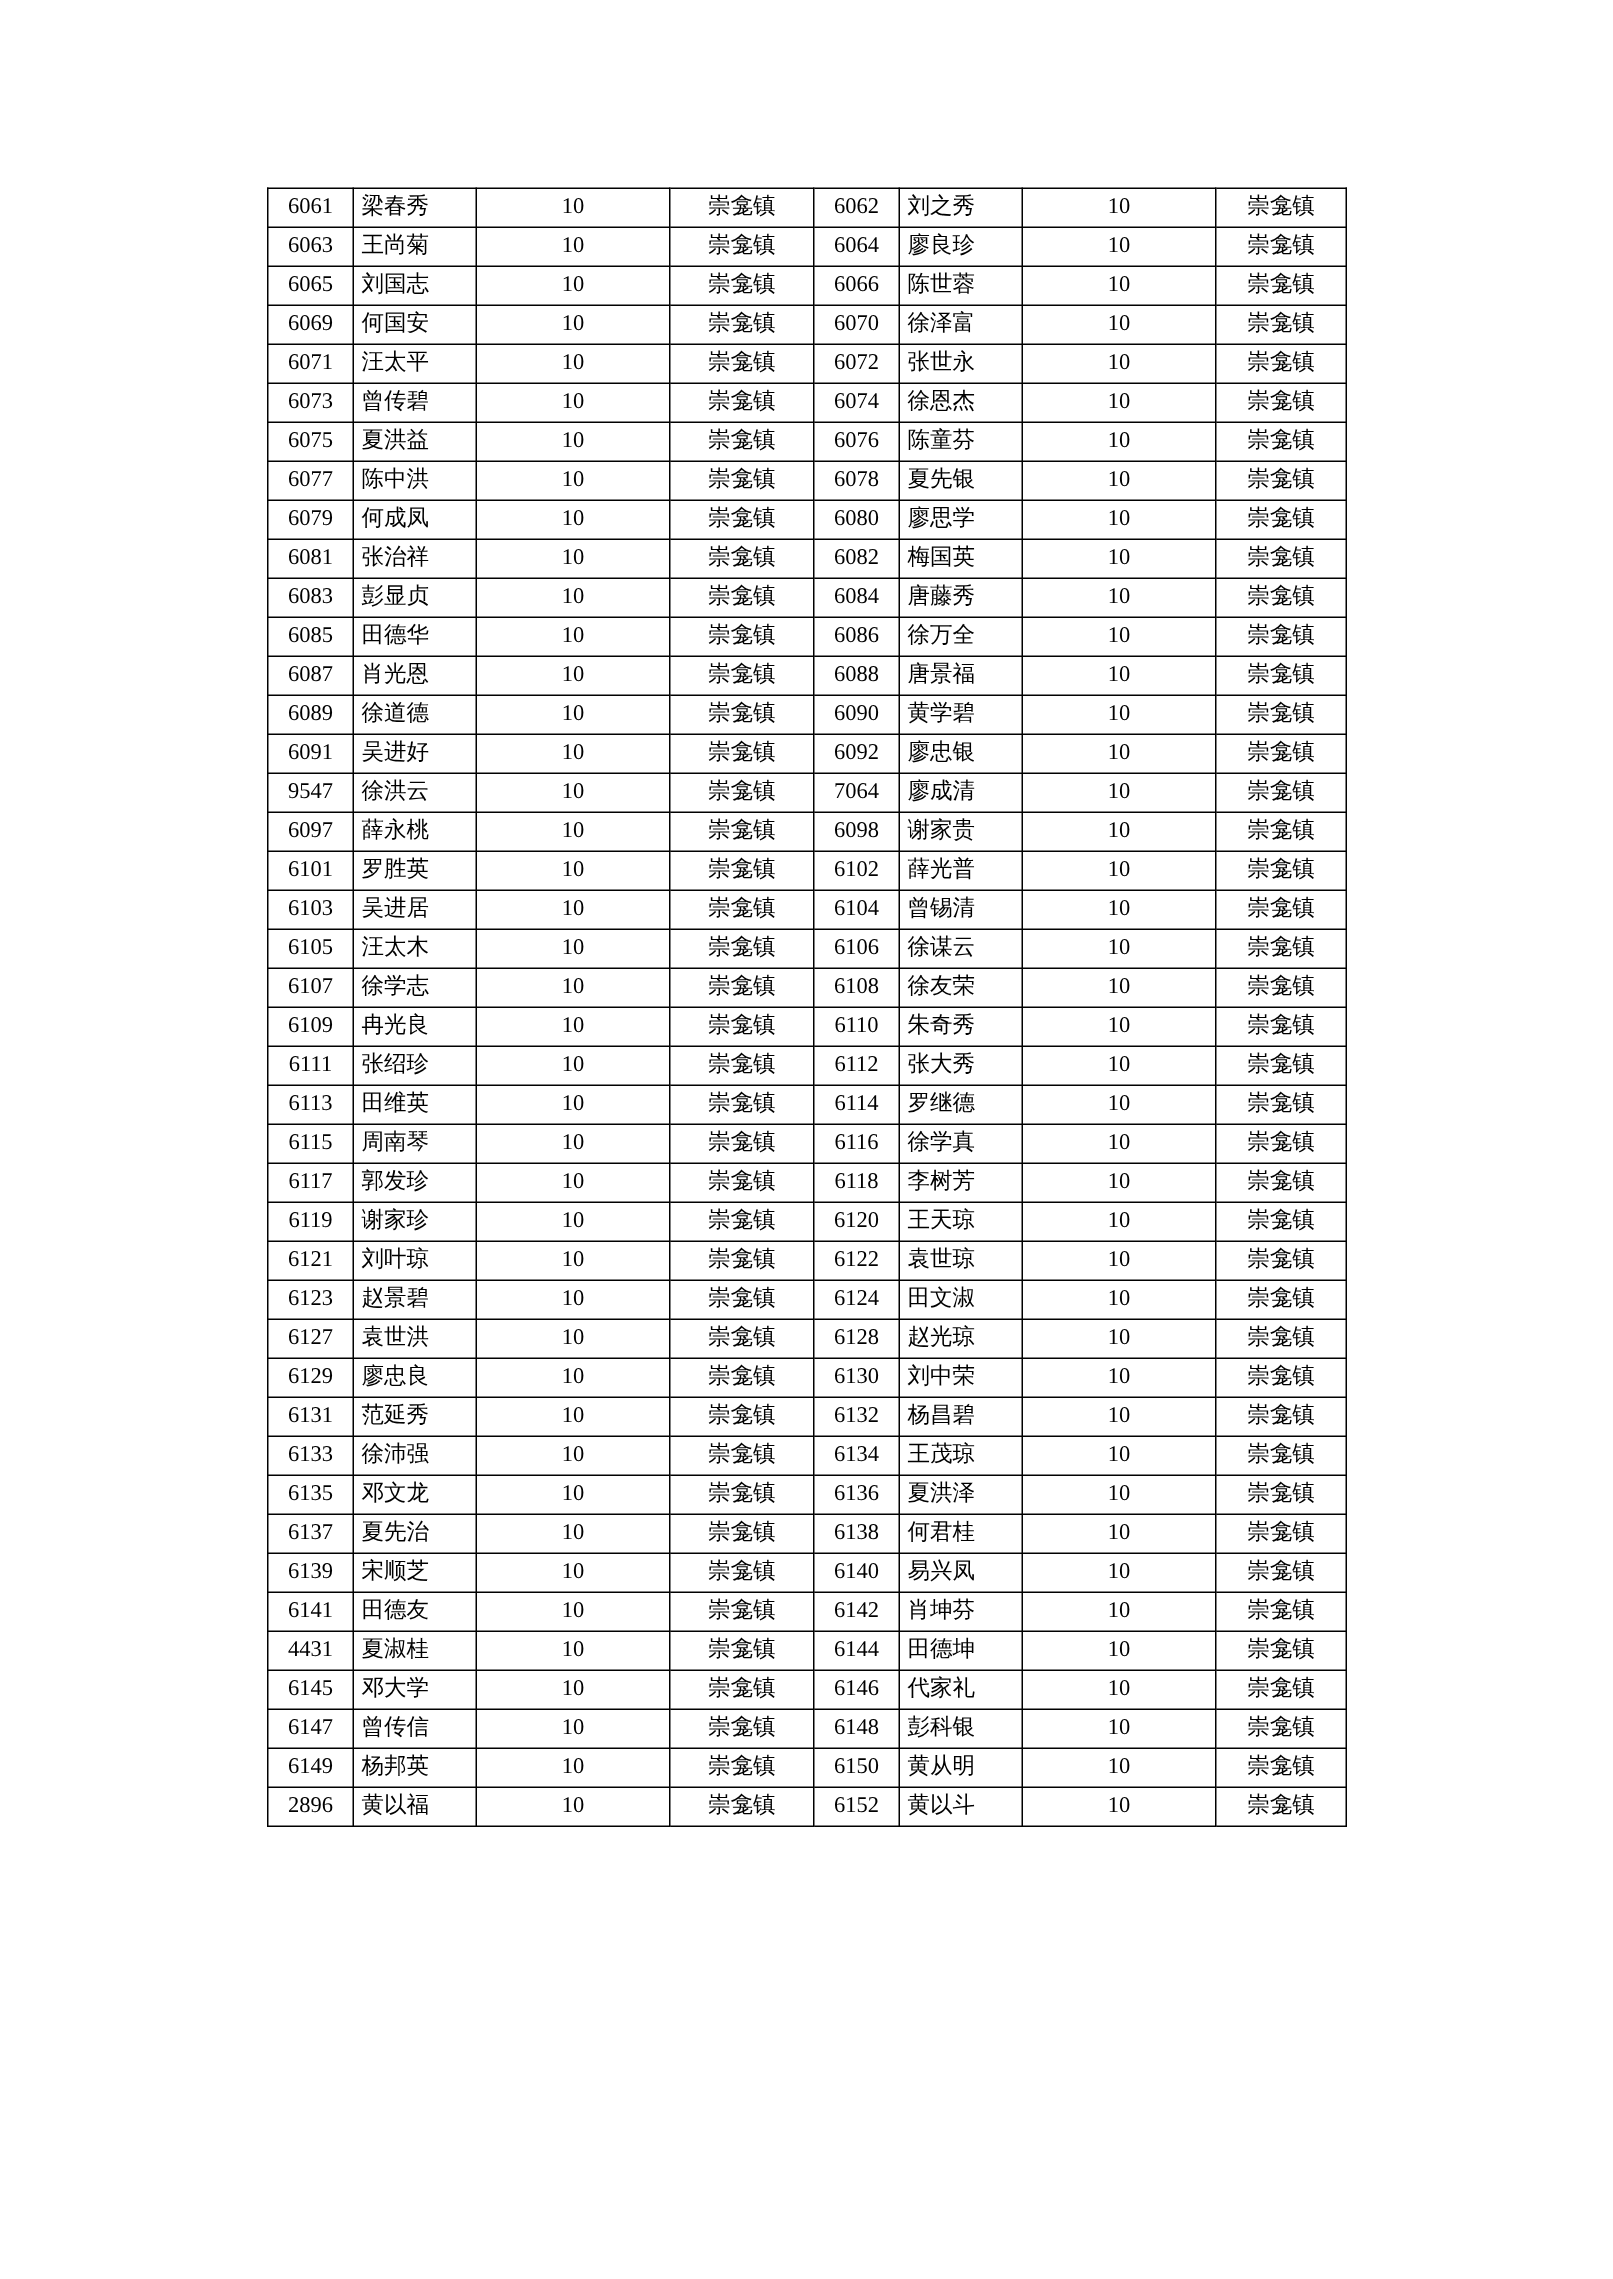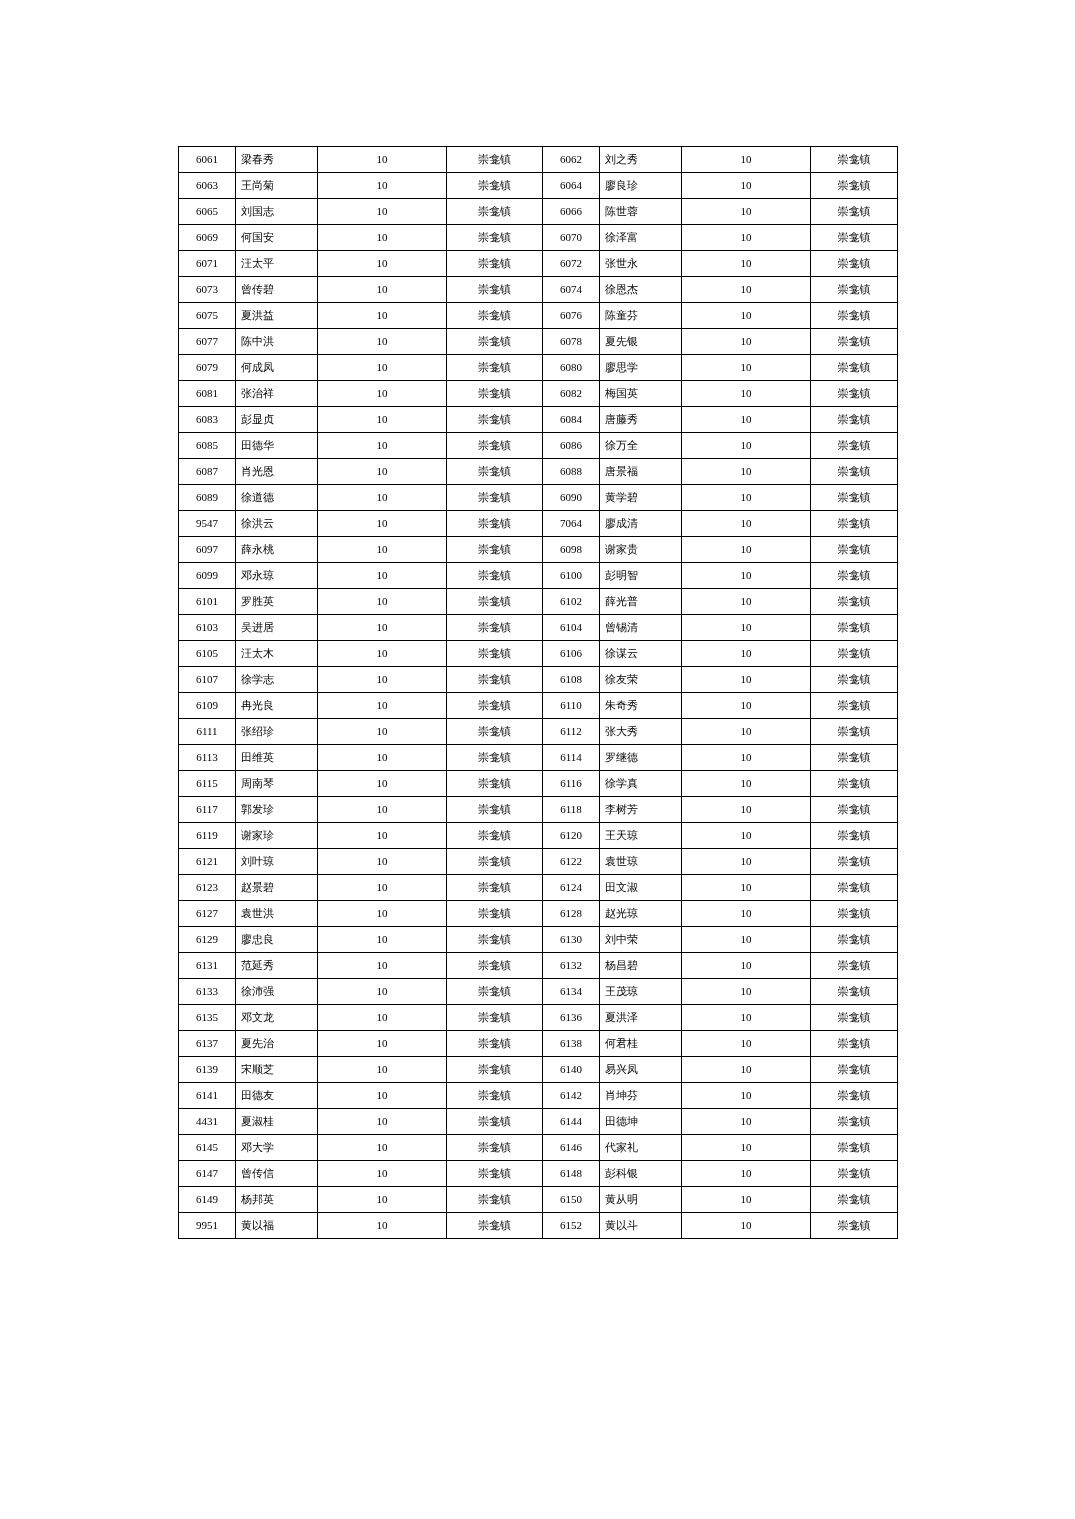--- a/index.html
+++ b/index.html
@@ -10,25 +10,25 @@
   body {
     width: 1075px;
     height: 1519px;
     position: relative;
     font-family: "Liberation Serif", "DejaVu Serif", serif;
     color: #000000;
   }
   .doc-table {
     position: absolute;
     left: 178px;
-    top: 146px;
+    top: 125px;
     width: 719px;
     border-collapse: collapse;
     table-layout: fixed;
-    font-size: 11px;
+    font-size: 15px;
   }
   .doc-table td {
     border: 1px solid #000000;
     height: 25px;
     padding: 0 2px;
     overflow: hidden;
     white-space: nowrap;
     line-height: 25px;
   }
   .c-id     { text-align: center; }
@@ -186,50 +186,50 @@
           <td class="c-id">6089</td>
           <td class="c-name">徐道德</td>
           <td class="c-amount">10</td>
           <td class="c-town">崇龛镇</td>
           <td class="c-id">6090</td>
           <td class="c-name">黄学碧</td>
           <td class="c-amount">10</td>
           <td class="c-town">崇龛镇</td>
         </tr>
         <tr>
+          <td class="c-id">6091</td>
+          <td class="c-name">吴进好</td>
+          <td class="c-amount">10</td>
+          <td class="c-town">崇龛镇</td>
+          <td class="c-id">6092</td>
+          <td class="c-name">廖忠银</td>
+          <td class="c-amount">10</td>
+          <td class="c-town">崇龛镇</td>
+        </tr>
+        <tr>
           <td class="c-id">9547</td>
           <td class="c-name">徐洪云</td>
           <td class="c-amount">10</td>
           <td class="c-town">崇龛镇</td>
           <td class="c-id">7064</td>
           <td class="c-name">廖成清</td>
           <td class="c-amount">10</td>
           <td class="c-town">崇龛镇</td>
         </tr>
         <tr>
           <td class="c-id">6097</td>
           <td class="c-name">薛永桃</td>
           <td class="c-amount">10</td>
           <td class="c-town">崇龛镇</td>
           <td class="c-id">6098</td>
           <td class="c-name">谢家贵</td>
           <td class="c-amount">10</td>
           <td class="c-town">崇龛镇</td>
         </tr>
         <tr>
-          <td class="c-id">6099</td>
-          <td class="c-name">邓永琼</td>
-          <td class="c-amount">10</td>
-          <td class="c-town">崇龛镇</td>
-          <td class="c-id">6100</td>
-          <td class="c-name">彭明智</td>
-          <td class="c-amount">10</td>
-          <td class="c-town">崇龛镇</td>
-        </tr>
-        <tr>
           <td class="c-id">6101</td>
           <td class="c-name">罗胜英</td>
           <td class="c-amount">10</td>
           <td class="c-town">崇龛镇</td>
           <td class="c-id">6102</td>
           <td class="c-name">薛光普</td>
           <td class="c-amount">10</td>
           <td class="c-town">崇龛镇</td>
         </tr>
         <tr>
@@ -456,21 +456,21 @@
           <td class="c-id">6149</td>
           <td class="c-name">杨邦英</td>
           <td class="c-amount">10</td>
           <td class="c-town">崇龛镇</td>
           <td class="c-id">6150</td>
           <td class="c-name">黄从明</td>
           <td class="c-amount">10</td>
           <td class="c-town">崇龛镇</td>
         </tr>
         <tr>
-          <td class="c-id">9951</td>
+          <td class="c-id">2896</td>
           <td class="c-name">黄以福</td>
           <td class="c-amount">10</td>
           <td class="c-town">崇龛镇</td>
           <td class="c-id">6152</td>
           <td class="c-name">黄以斗</td>
           <td class="c-amount">10</td>
           <td class="c-town">崇龛镇</td>
         </tr>
       </tbody>
   </table>

